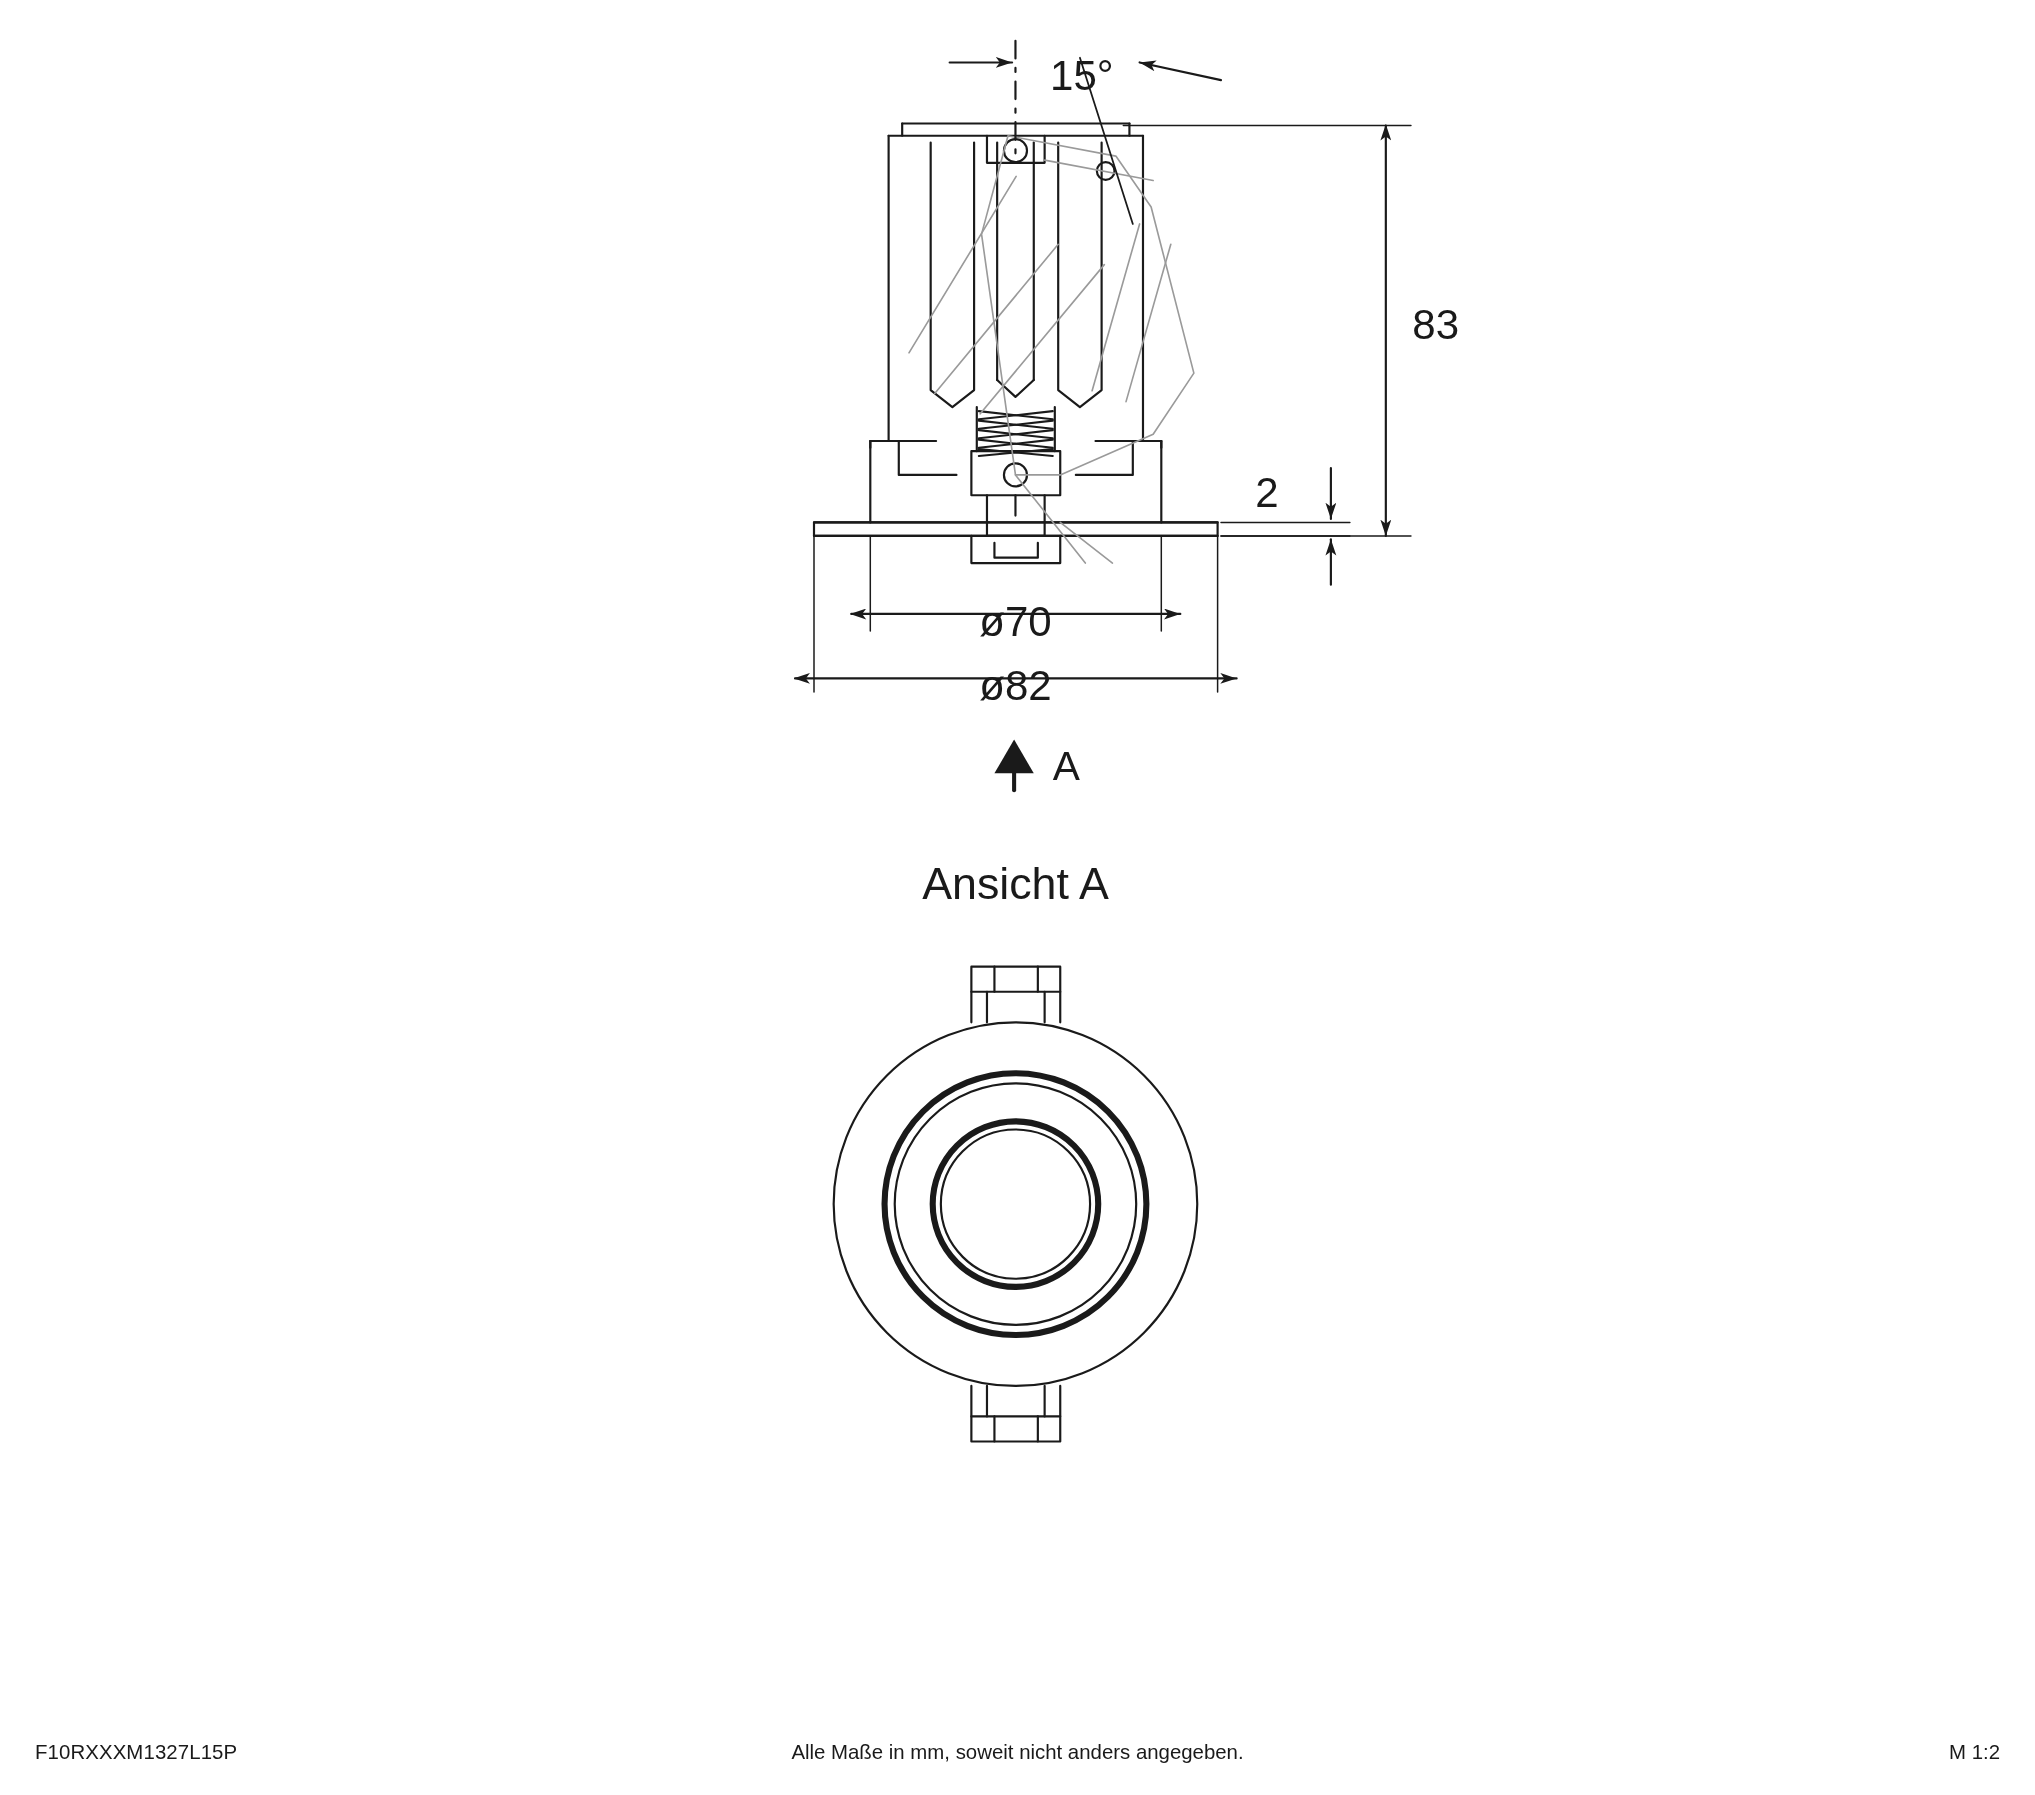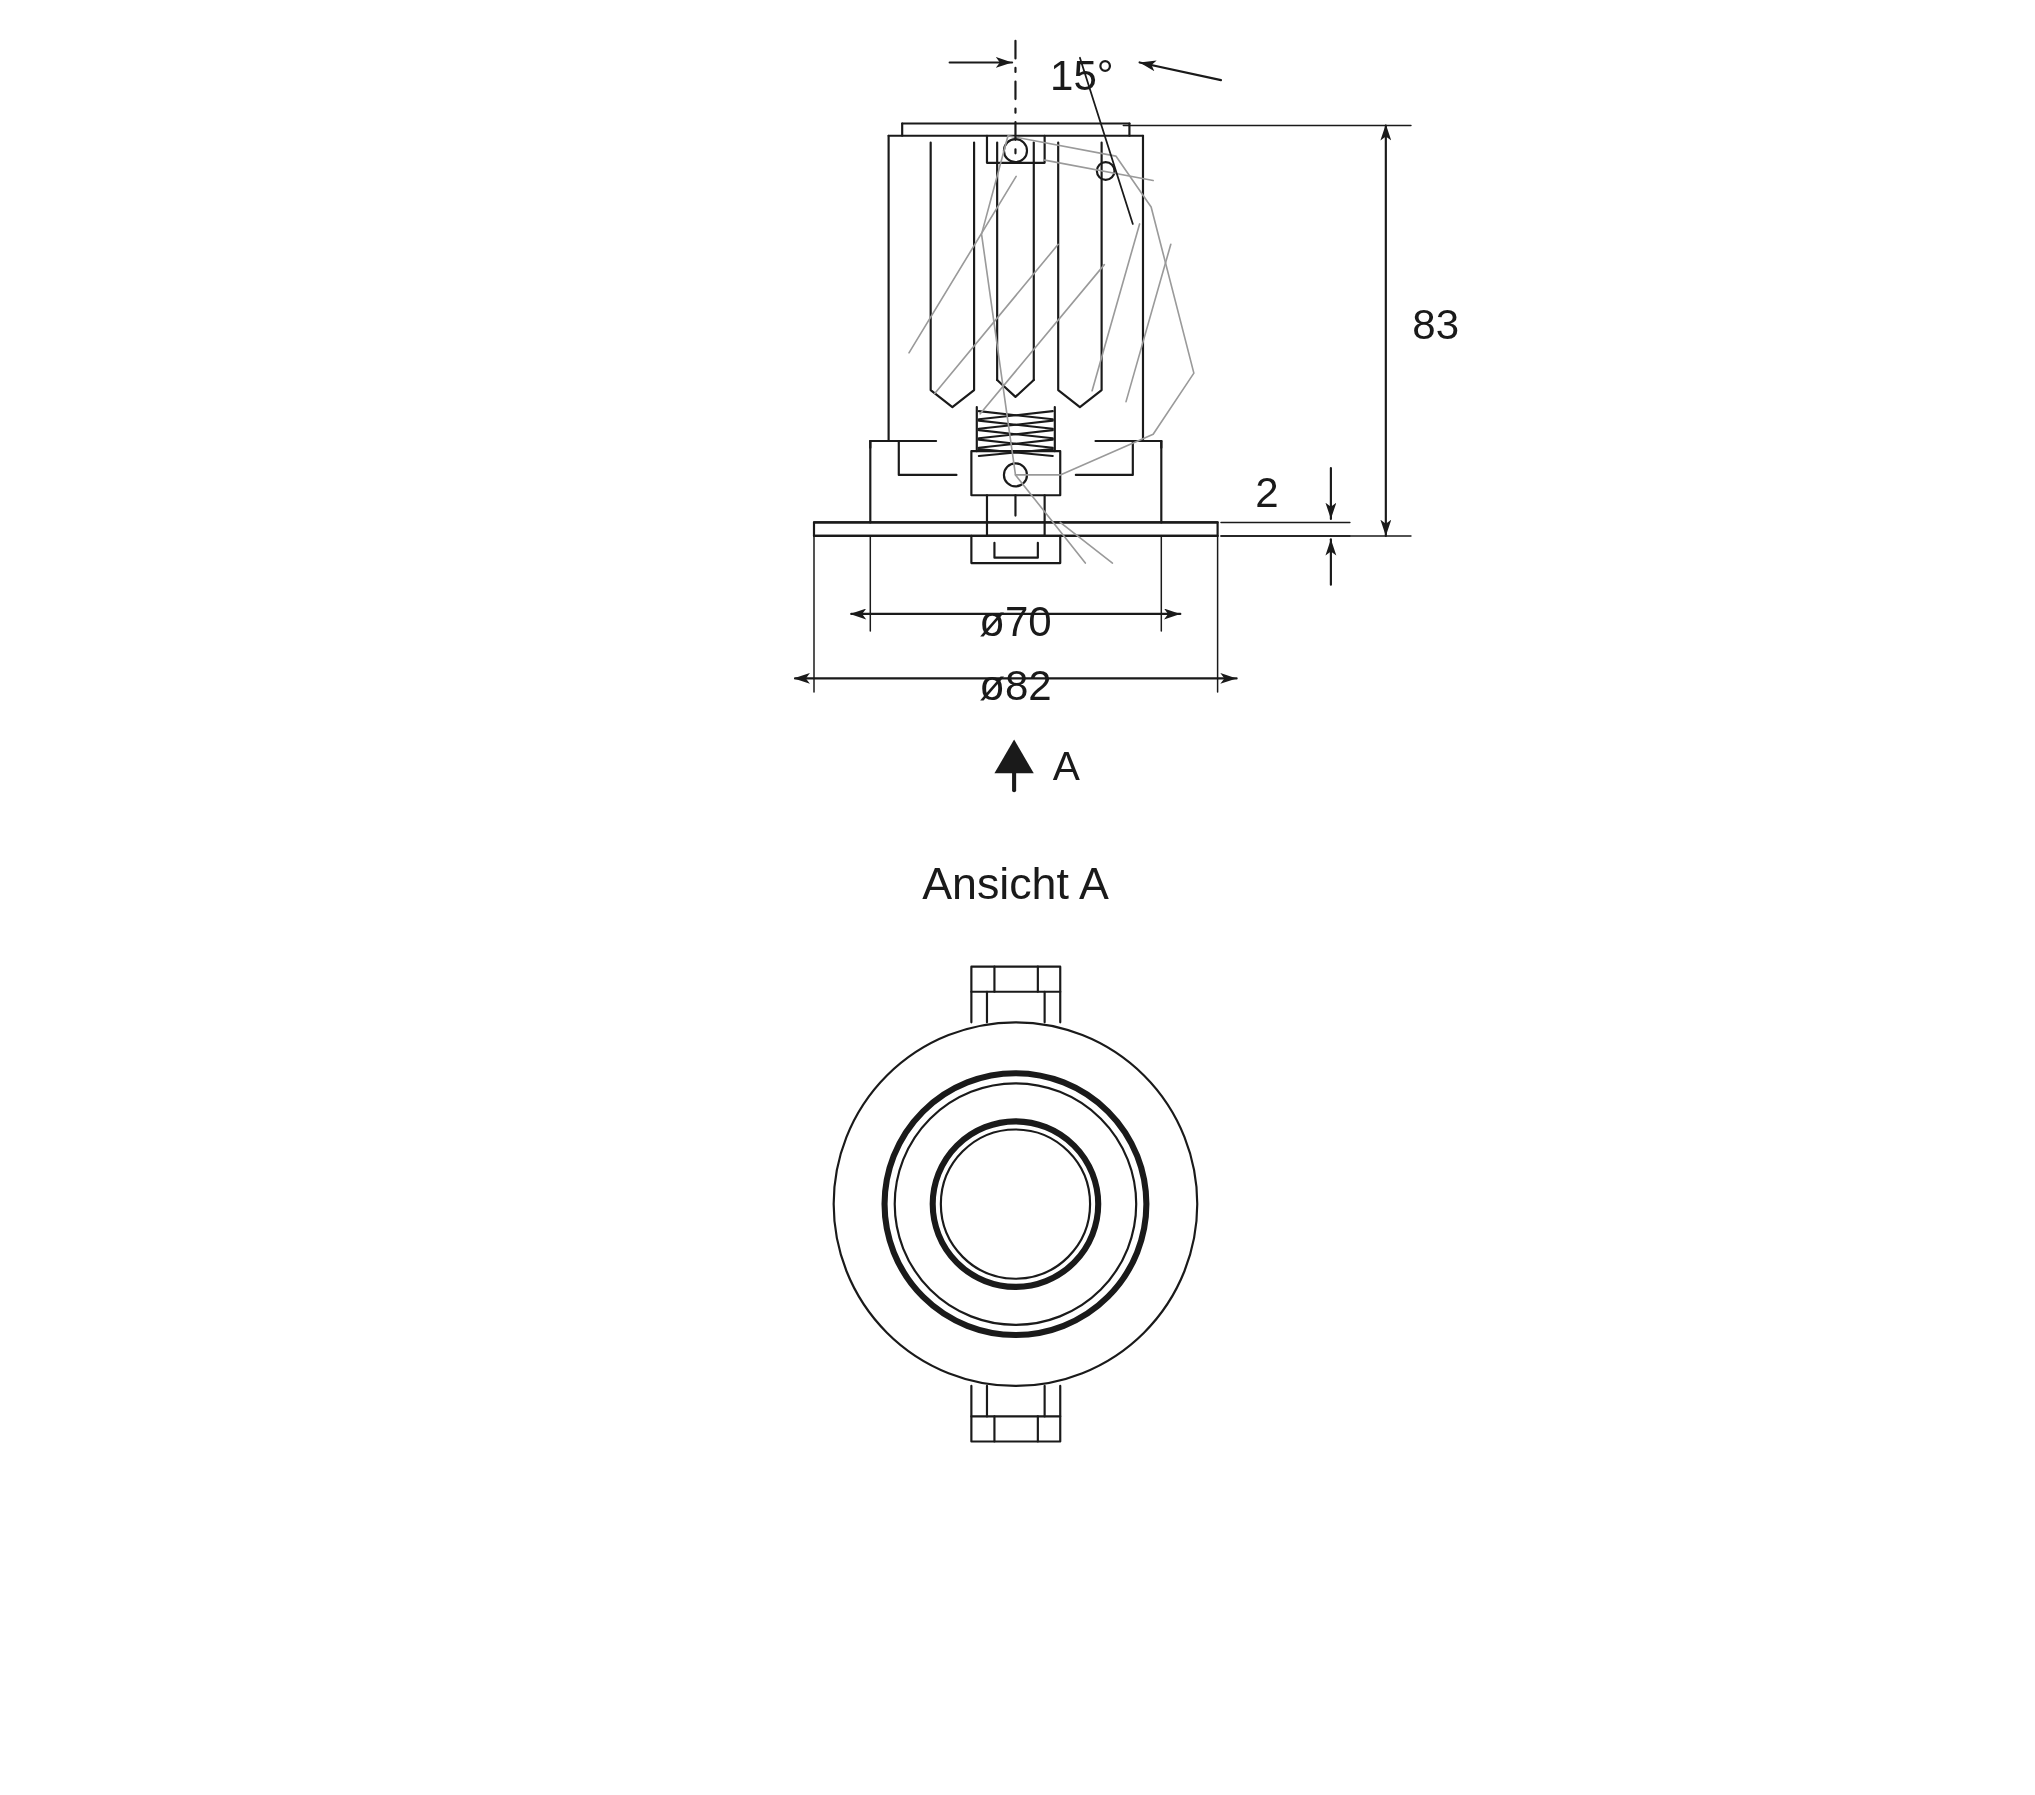--- a/index.html
+++ b/index.html
@@ -218,15 +218,20 @@
 
     <text class="lbl dim-text" x="1548" y="132">15°</text>
     <text class="lbl dim-text" x="2082" y="500">83</text>
     <text class="lbl dim-text" x="1885" y="748" text-anchor="end">2</text>
     <text class="lbl dim-text" x="1497" y="938" text-anchor="middle">ø70</text>
     <text class="lbl dim-text" x="1497" y="1032" text-anchor="middle">ø82</text>
     <text class="lbl arrow-text" x="1552" y="1150">A</text>
     <text class="lbl view-text" x="1497" y="1325" text-anchor="middle">Ansicht A</text>
   </svg>
 
+  <div class="footer">
+    <div class="footer-left">F10RXXXM1327L15P</div>
+    <div class="footer-center">Alle Maße in mm, soweit nicht anders angegeben.</div>
+    <div class="footer-right">M 1:2</div>
+  </div>
 
 </div>
 
 
 </body></html>

